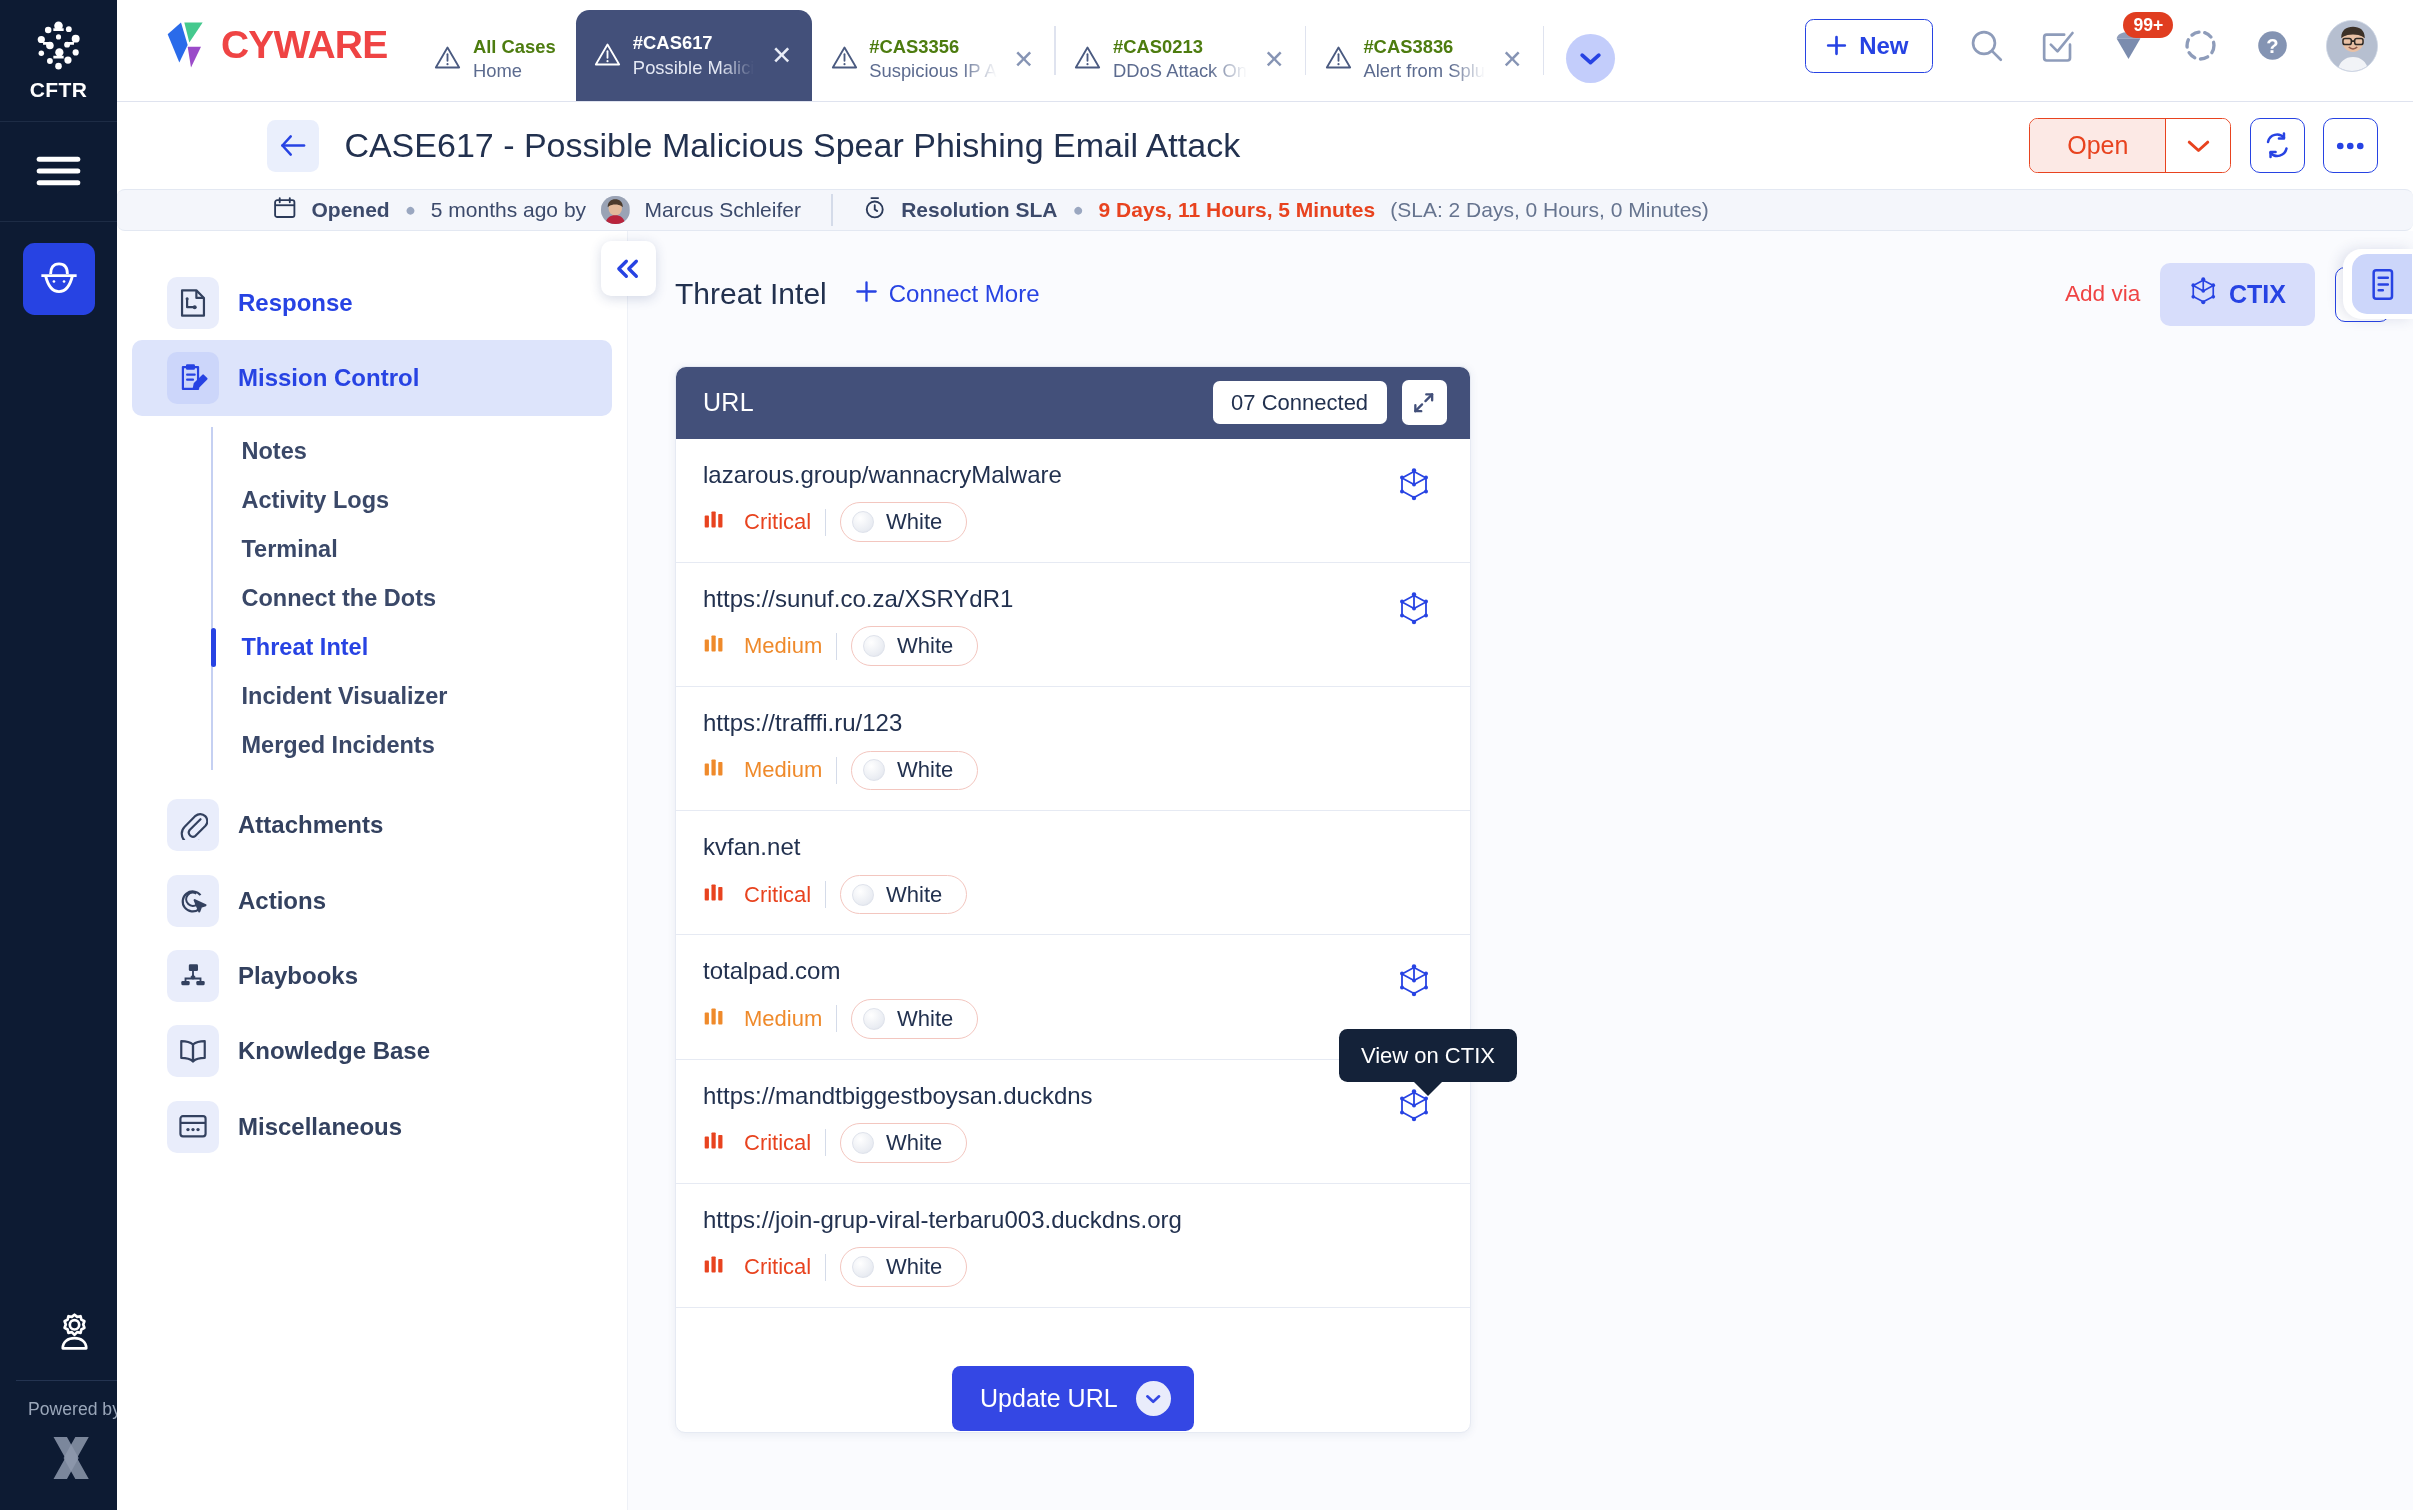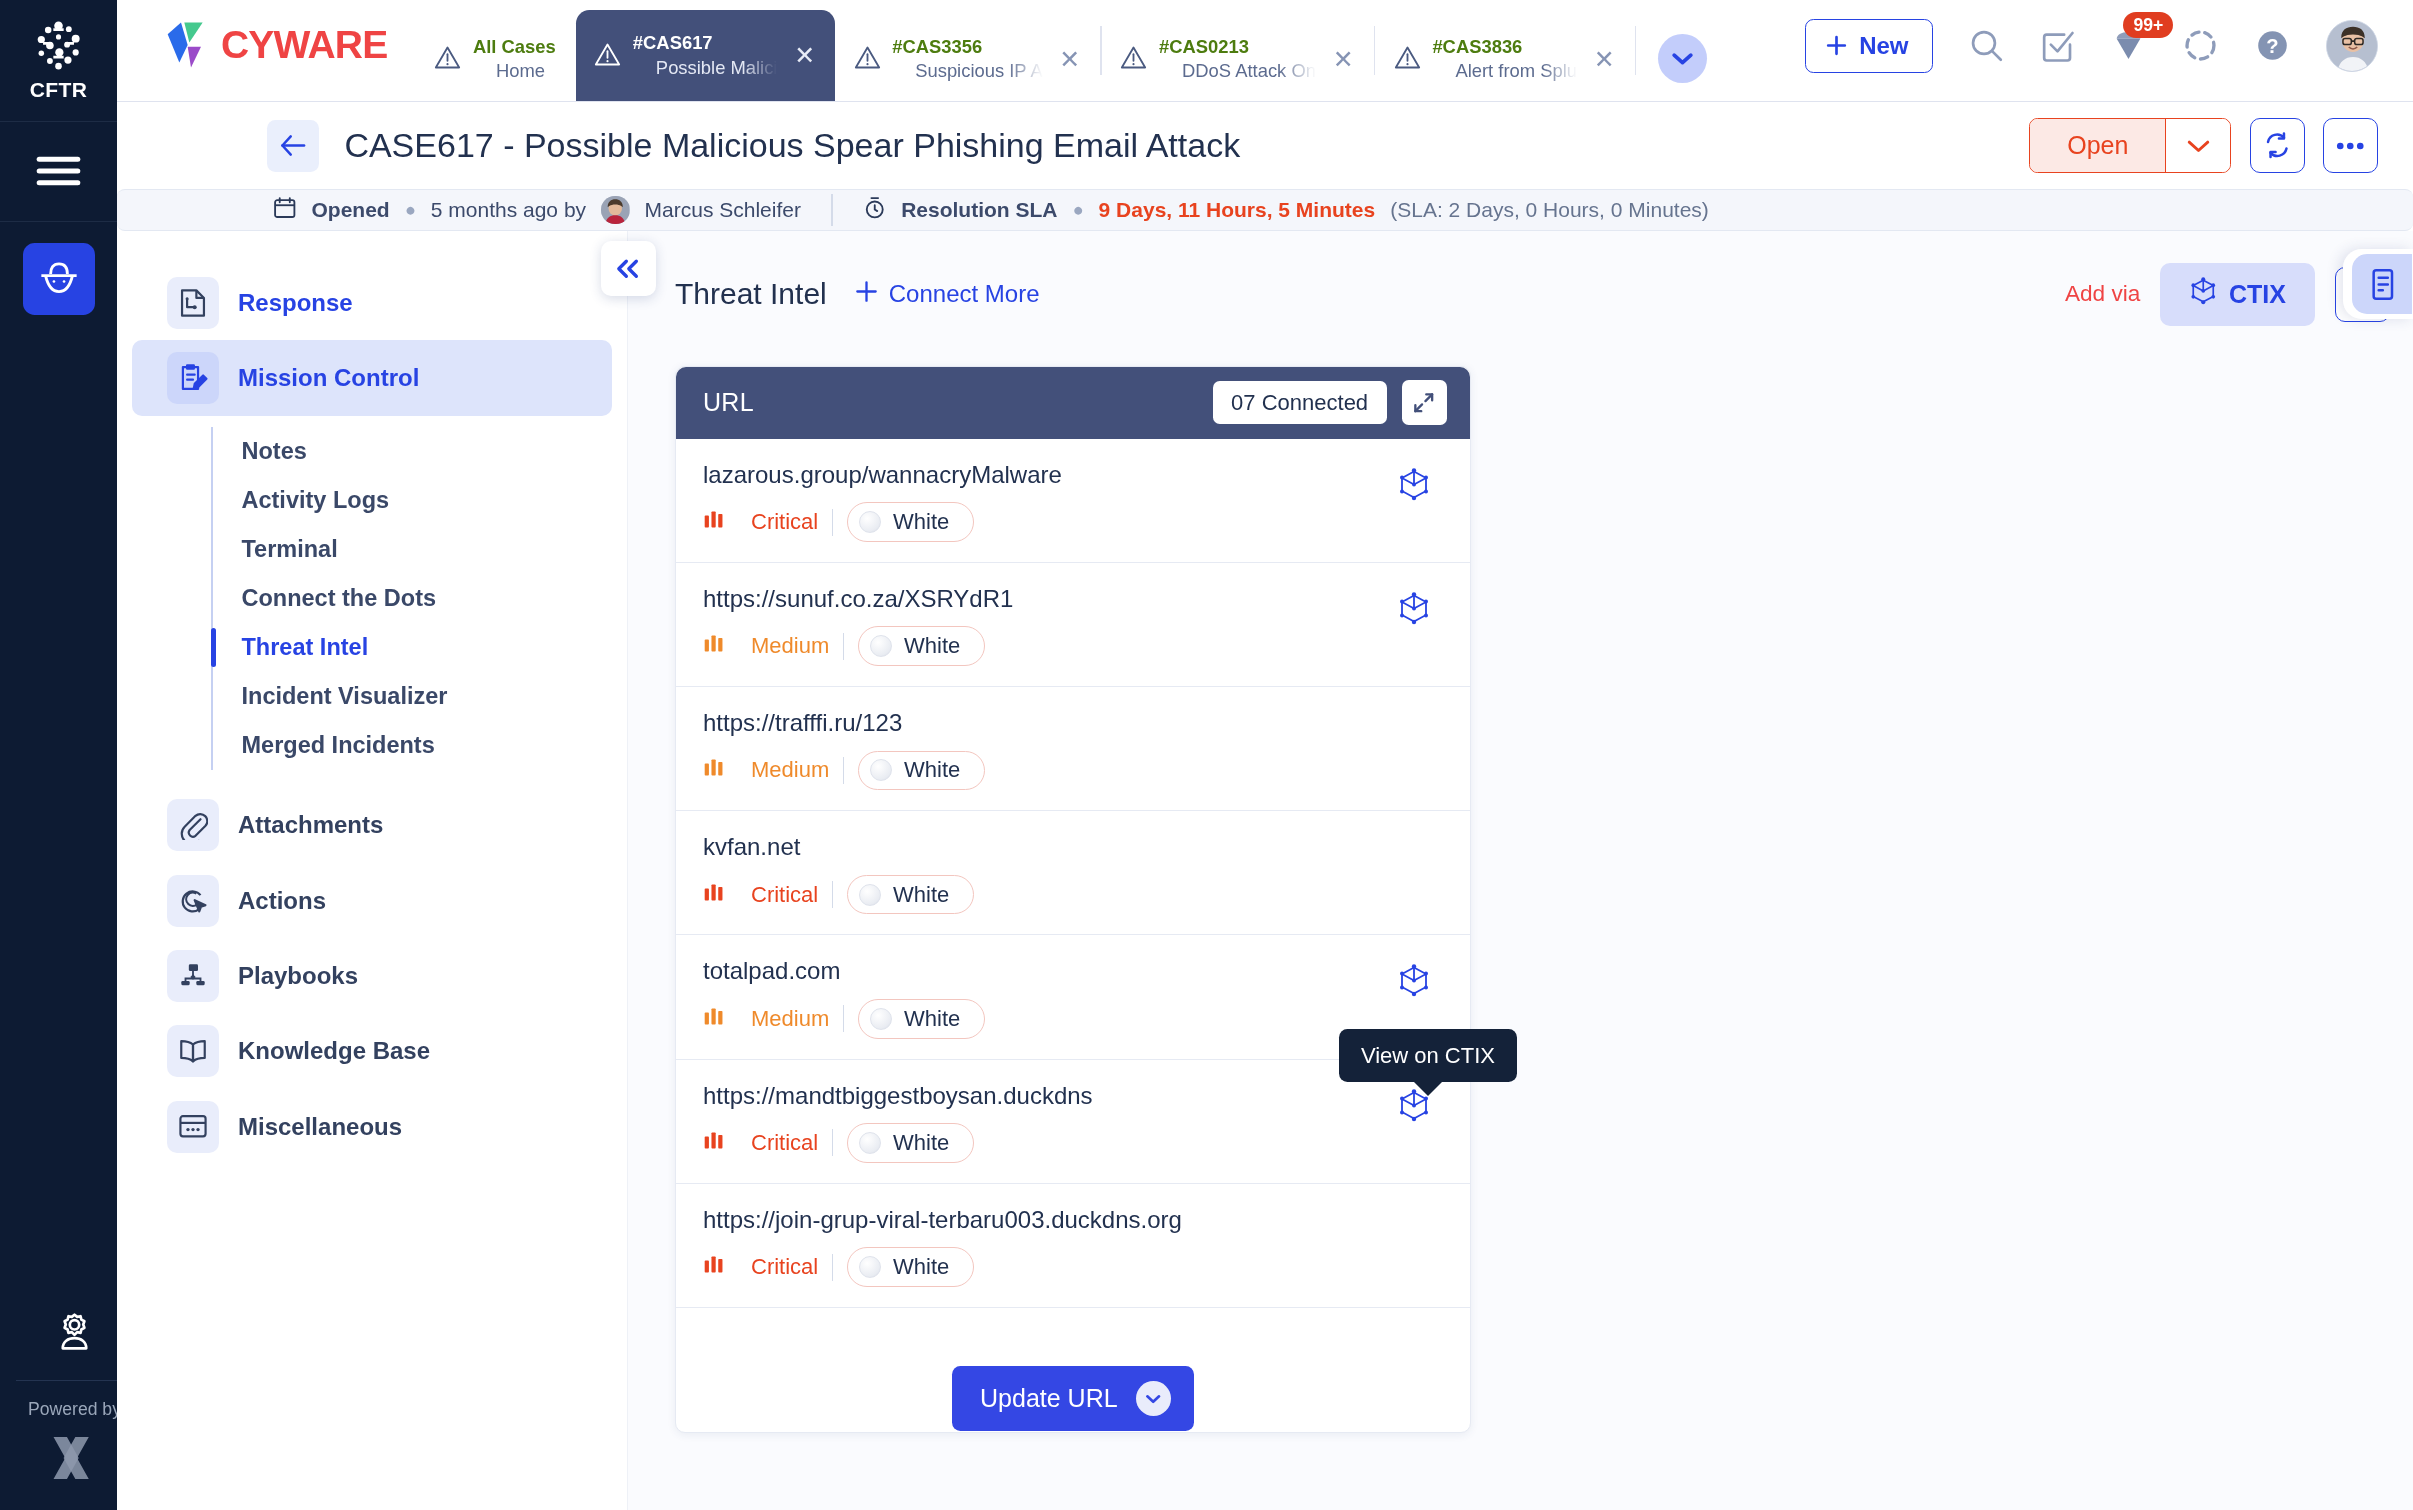--- a/index.html
+++ b/index.html
@@ -45,21 +45,21 @@
   .cw-word { font-size: 39px; font-weight: 700; color:#ef4444; letter-spacing:-0.8px; }
   .tabs { display:flex; align-items:flex-end; height:102px; margin-left: 28.5px;}
   .tab {
     display:flex; align-items:center; gap:11.7px; padding: 0 20px 0 18.4px;
     height: 84px; cursor:pointer; position:relative;
   }
   .tab .tri { flex: 0 0 auto; }
   .tab-text { display:flex; flex-direction:column; line-height:1.32; }
   .tab-id { font-size: 18.4px; font-weight: 700; color:#4d7c0f; white-space:nowrap;}
   .tab-sub { font-size: 18.4px; color:#5a6party; color:#5c6b8f; white-space:nowrap; overflow:hidden;
-             max-width: 141px; text-overflow: clip; margin-left: 23px; }
+             max-width: 141px; text-overflow: clip; }
   .tab-sub.fade { -webkit-mask-image: linear-gradient(to right, #000 72%, transparent 100%);
                   mask-image: linear-gradient(to right, #000 72%, transparent 100%); }
   .tab-close { font-size: 25px; color:#8694b4; font-weight: 400; margin-left: 5px; cursor:pointer;}
   .tab.active {
     background:#43507a; border-radius: 13.4px 13.4px 0 0; height: 91px;
   }
   .tab.active .tab-id, .tab.active .tab-sub { color: #ffffff; }
   .tab.active .tab-sub { color: #e4e8f4; }
   .tab.active .tab-close { color:#e8ecf7; }
   .tab-div { width:1.7px; height:49px; background:#dfe3ef; align-self:center; }
@@ -176,21 +176,21 @@
     cursor:pointer;
   }
   .expand-btn { width:45px;height:45px;background:#fff;border-radius:6.7px;display:flex;
                 align-items:center;justify-content:center;color:#43507a;cursor:pointer;}
   .row { padding: 22px 27px 20px 27px; border-bottom:0.8px solid #e6eaf3; display:flex; align-items:flex-start;
          position:relative; min-height: 111px;}
   .row:last-of-type { border-bottom: none; }
   .row-main { flex:1; }
   .row-url { font-size: 24px; color:#22314f; margin-bottom: 13.4px; }
   .row-tags { display:flex; align-items:center; gap:13.4px; }
-  .sev { display:flex; align-items:center; gap:26px; font-size:22px; }
+  .sev { display:flex; align-items:center; gap:19px; font-size:22px; }
   .sev.critical { color:#e8431f; }
   .sev.medium { color:#ef8a2b; }
   .tag-div { width:1.7px; height:27px; background:#d4dbe9; }
   .tlp {
     display:flex; align-items:center; gap:11.7px; border:1.7px solid #f3c6bf; border-radius:25px;
     padding: 5.9px 23.5px 5.9px 11.7px; font-size:22px; color:#22314f;
   }
   .tlp-dot { width:22px;height:22px;border-radius:50%;
              background:radial-gradient(circle at 36% 32%, #ffffff 0%, #e9ecf2 70%, #d4d9e3 100%);
              border:0.8px solid #dfe3ec; }

